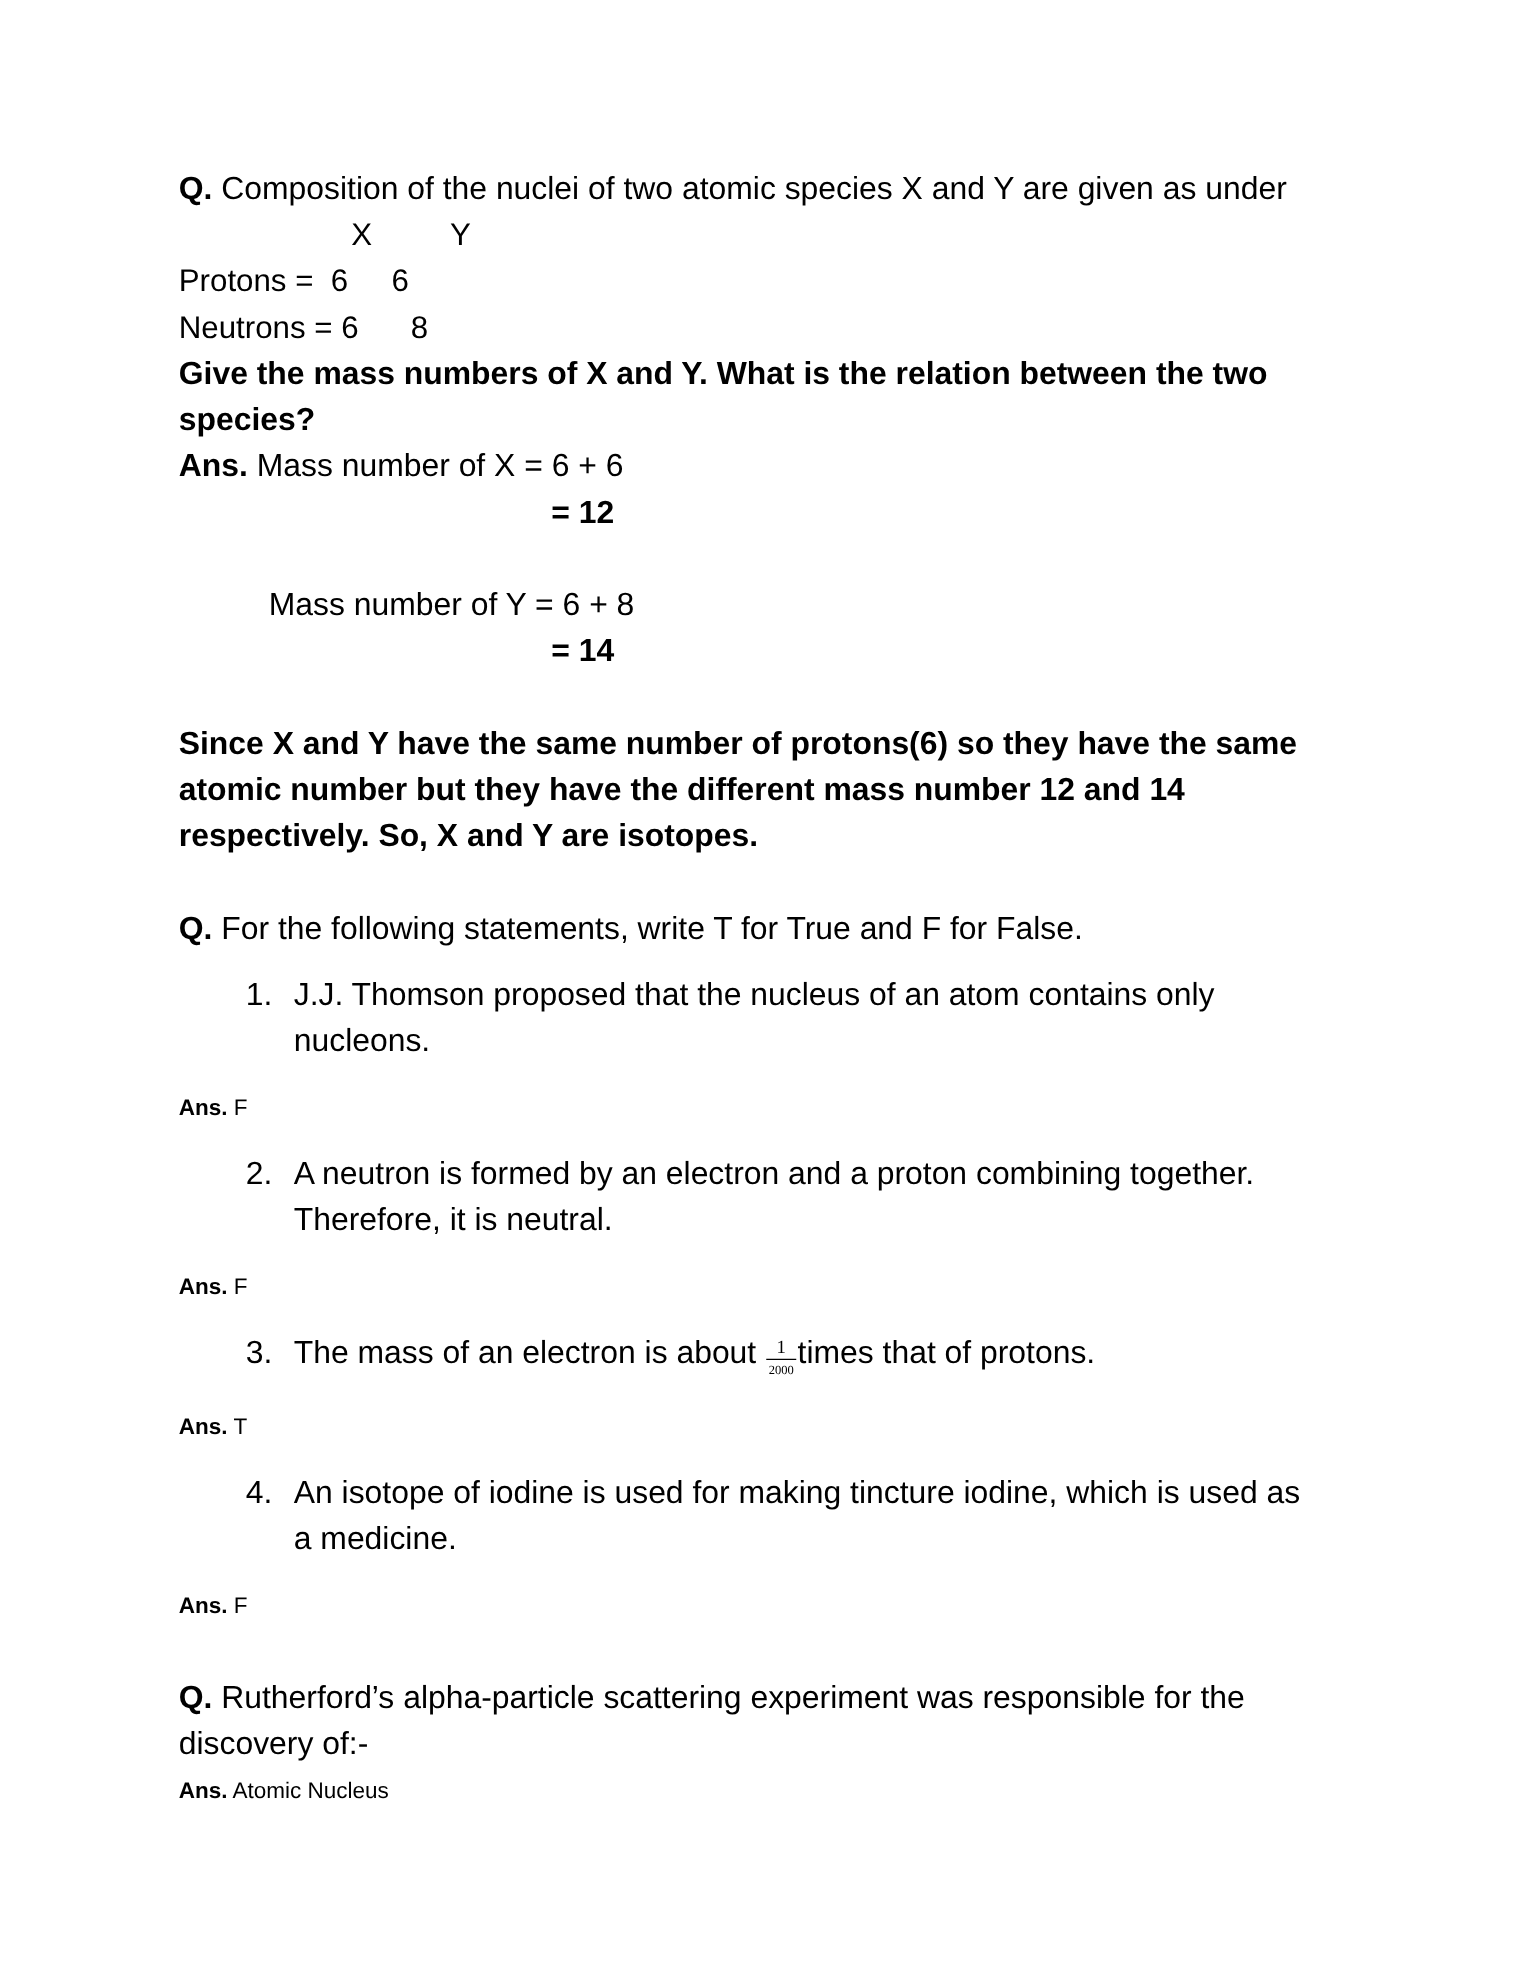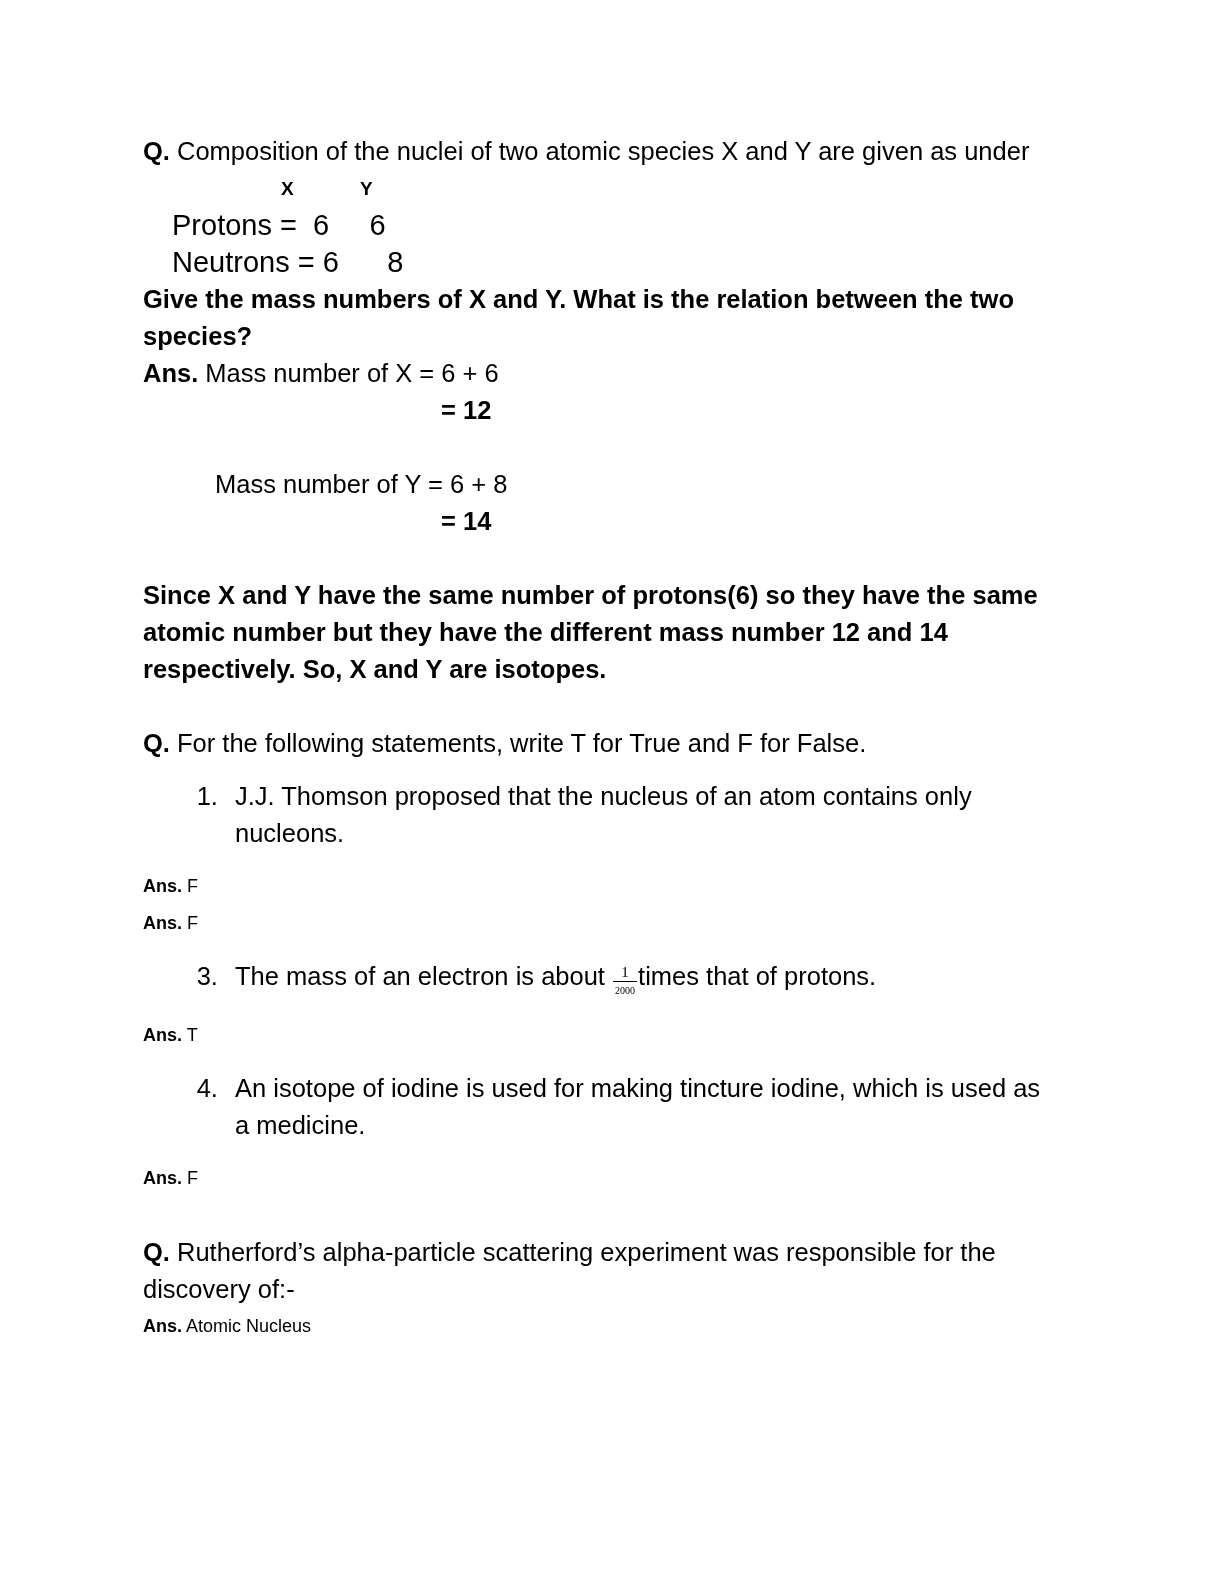--- a/index.html
+++ b/index.html
@@ -37,31 +37,29 @@
   .bold {
     font-weight: bold;
   }
   
   .qblock {
     font-size: 25.5px;
     line-height: 37px;
   }
   
   .table-head {
-    font-size: 19px;
+    font-size: 25px;
     line-height: 37px;
     padding-left: 138px;
-    font-weight: bold;
   }
   .table-head .col-x { display: inline-block; width: 79px; }
   .row {
-    font-size: 29px;
+    font-size: 25px;
     line-height: 37px;
     white-space: pre;
-    margin-left: 29px;
   }
   .eq-line {
     font-size: 25.5px;
     line-height: 37px;
     padding-left: 298px;
     font-weight: bold;
   }
   .massY {
     font-size: 25.5px;
     line-height: 37px;
@@ -156,20 +154,23 @@
       <span class="bold">Q.</span><span> </span><span>For the following statements, write T for True and F for False.</span>
     </div>
 
     <ol class="stmt-list" start="1">
       <li>J.J. Thomson proposed that the nucleus of an atom contains only nucleons.</li>
     </ol>
     <div class="ans-line">
       <span class="bold">Ans.</span><span> </span><span>F</span>
     </div>
 
+    <ol class="stmt-list" start="2">
+      <li>A neutron is formed by an electron and a proton combining together. Therefore, it is neutral.</li>
+    </ol>
     <div class="ans-line">
       <span class="bold">Ans.</span><span> </span><span>F</span>
     </div>
 
     <ol class="stmt-list" start="3">
       <li><span>The mass of an electron is about </span><span class="frac"><span class="num">1</span><span class="bar"></span><span class="den">2000</span></span><span>times that of protons.</span></li>
     </ol>
     <div class="ans-line">
       <span class="bold">Ans.</span><span> </span><span>T</span>
     </div>

